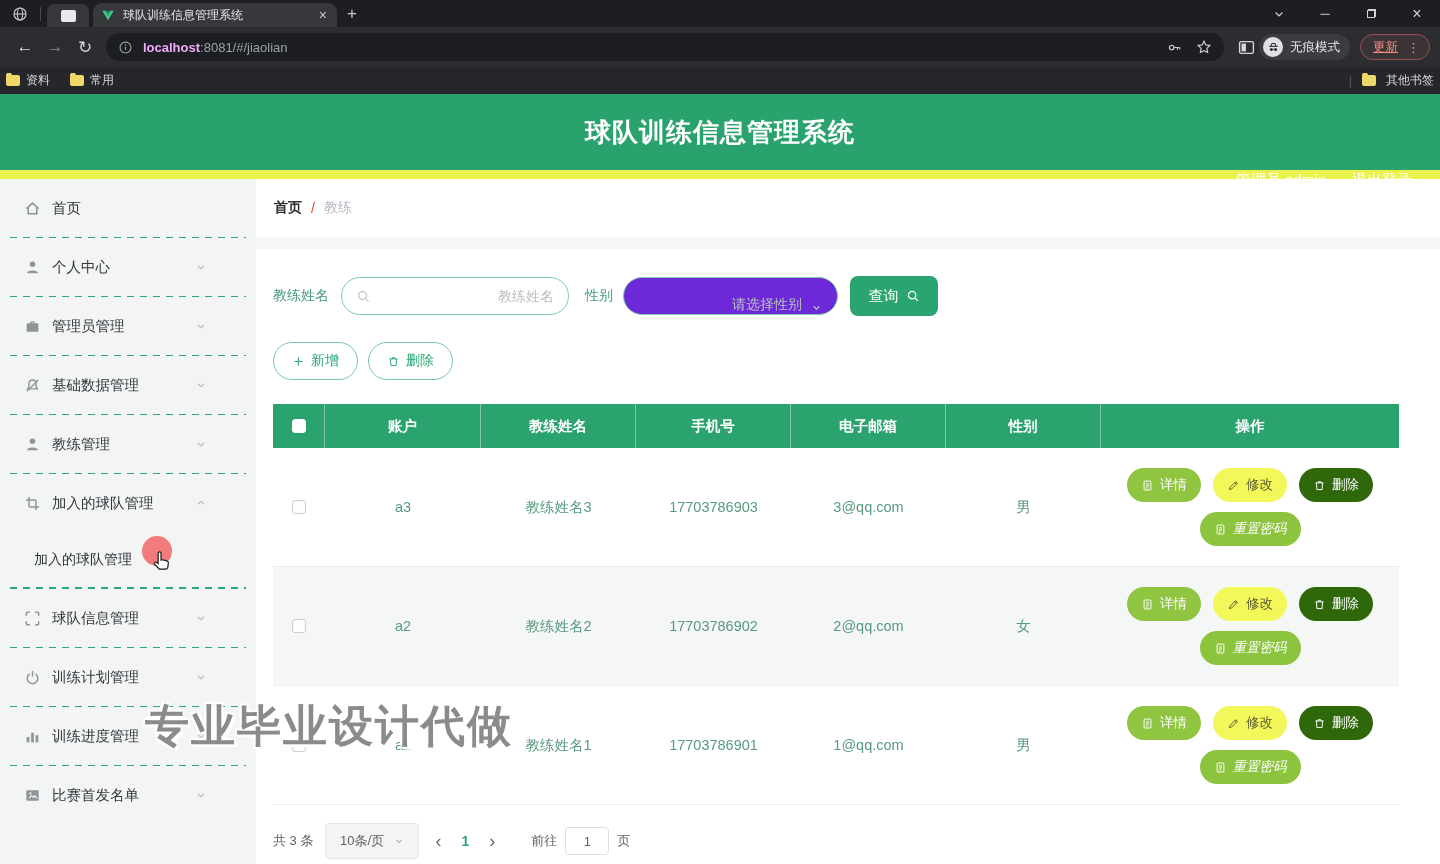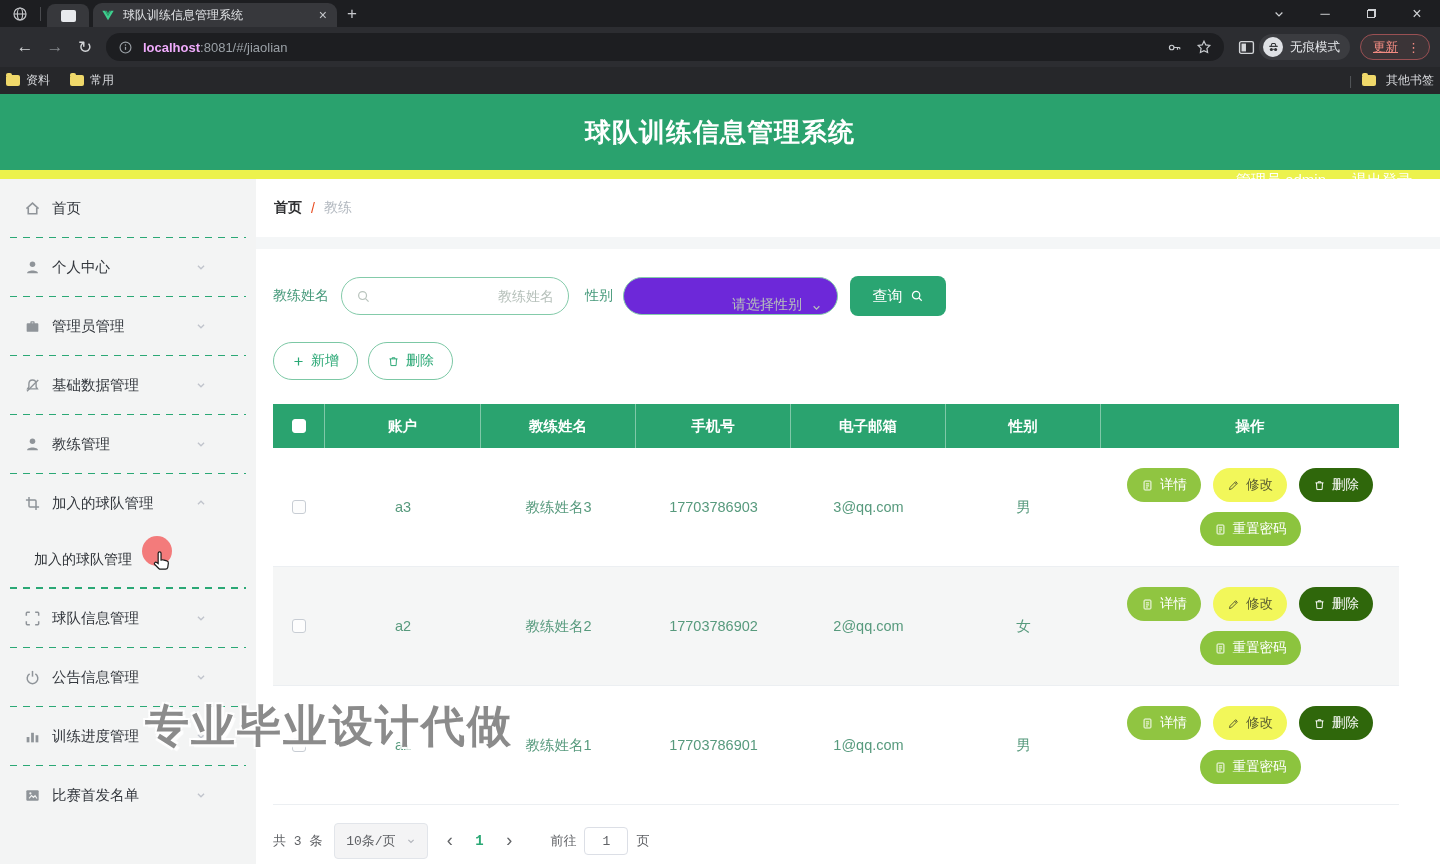--- a/index.html
+++ b/index.html
@@ -84,21 +84,21 @@
   .filters { display:flex; align-items:center; margin-top:10px; }
   .flabel { font-size:14px; color:#45997a; }
   .pill-input { width:228px; height:38px; border:1px solid #84cbaa; border-radius:19px; background:#fff;
                 display:flex; align-items:center; padding:0 14px; margin:0 16px 0 12px; }
   .pill-input input { border:none; outline:none; flex:1; text-align:right; font-size:14px; color:#333;
                       background:transparent; font-family:inherit; }
   .pill-input input::placeholder { color:#b7c1bb; }
   .pill-select { width:215px; height:38px; border:1px solid #84cbaa; border-radius:19px; background:#6d28d9;
                  display:flex; align-items:flex-end; justify-content:flex-end; gap:8px; padding:0 14px;
                  margin:0 12px 0 10px; font-size:14px; color:#b7c1bb; }
-  .btn-primary { height:40px; width:96px; background:#2aa572; border:none; border-radius:8px; color:#fff;
+  .btn-primary { height:40px; width:88px; background:#2aa572; border:none; border-radius:8px; color:#fff;
                  font-size:15px; display:flex; align-items:center; justify-content:center; gap:7px; cursor:pointer;
                  font-family:inherit; }
   .actionrow { display:flex; gap:10px; margin-top:26px; }
   .btn-outline { height:38px; padding:0 18px; border:1px solid #7cc8a5; border-radius:19px; background:#fff;
                  color:#2aa875; font-size:14px; display:flex; align-items:center; gap:6px; cursor:pointer;
                  font-family:inherit; }
 
   
   .tbl { width:1126px; margin-top:24px; }
   .trow { display:grid; grid-template-columns:52px 156px 155px 155px 155px 155px 1fr; }
@@ -111,24 +111,24 @@
   .tr.striped { background:#f5f6f6; }
   .cb { width:14px; height:14px; border-radius:3px; background:#fdfdfd; border:1px solid #c8cdd4; }
   .cb.head { background:#fff; border:1px solid #fff; }
   .ops { flex-direction:column; gap:10px; }
   .ops-line { display:flex; gap:12px; }
   .abtn { height:34px; border-radius:17px; padding:0 14px; border:none; display:inline-flex; align-items:center;
           gap:6px; font-size:13.5px; color:#fff; cursor:pointer; font-family:inherit; }
   .abtn.detail { background:#90c541; }
   .abtn.edit { background:#f2f75a; color:#5a5e31; }
   .abtn.del { background:#2f670b; }
-  .abtn.reset { background:#8cc43e; }
+  .abtn.reset { background:#8cc43e;font-style:italic; }
 
   
-  .pager { display:flex; align-items:center; margin-top:18px; font-size:13px; color:#606266;font-family:Liberation Mono, monospace; }
+  .pager { display:flex; align-items:center; margin-top:18px; font-size:13px; color:#606266; }
   .pg-total { margin-right:12px; }
   .per-select { width:94px; height:36px; background:#f4f4f5; border:1px solid #e2e5ea; border-radius:4px;
                 display:flex; align-items:center; justify-content:center; gap:9px; color:#606266; }
   .pg-arrow { font-size:18px; color:#646669; padding:0 16px; line-height:1; }
   .pg-num { color:#2aa875; font-weight:bold; font-size:14px; padding:0 4px; }
   .goto-lbl { margin:0 8px 0 20px; }
   .goto-input { width:44px; height:28px; border:1px solid #dcdfe6; border-radius:4px; text-align:center;
                 font-size:13px; color:#606266; outline:none; font-family:inherit; }
   .pg-unit { margin-left:8px; }
 
@@ -333,21 +333,21 @@
           <path d="M4.5 6.5 8 10l3.5-3.5" fill="none" stroke="#c0c4cc" stroke-width="1.5"></path>
         </svg>
       </div>
       <div class="dash"></div>
 
       <div class="side-item">
         <svg width="17" height="17" viewBox="0 0 16 16">
           <path d="M5.3 4.6a5 5 0 1 0 5.4 0" fill="none" stroke="#8f9499" stroke-width="1.4"></path>
           <path d="M8 1.8v5.4" stroke="#8f9499" stroke-width="1.4"></path>
         </svg>
-        <span class="lbl">公告信息管理</span>
+        <span class="lbl">训练计划管理</span>
         <svg class="chev" width="14" height="14" viewBox="0 0 16 16">
           <path d="M4.5 6.5 8 10l3.5-3.5" fill="none" stroke="#c0c4cc" stroke-width="1.5"></path>
         </svg>
       </div>
       <div class="dash"></div>
 
       <div class="side-item">
         <svg width="17" height="17" viewBox="0 0 16 16">
           <rect x="2.5" y="8.5" width="2.6" height="5" fill="#8f9499"></rect>
           <rect x="6.7" y="4.5" width="2.6" height="9" fill="#8f9499"></rect>

